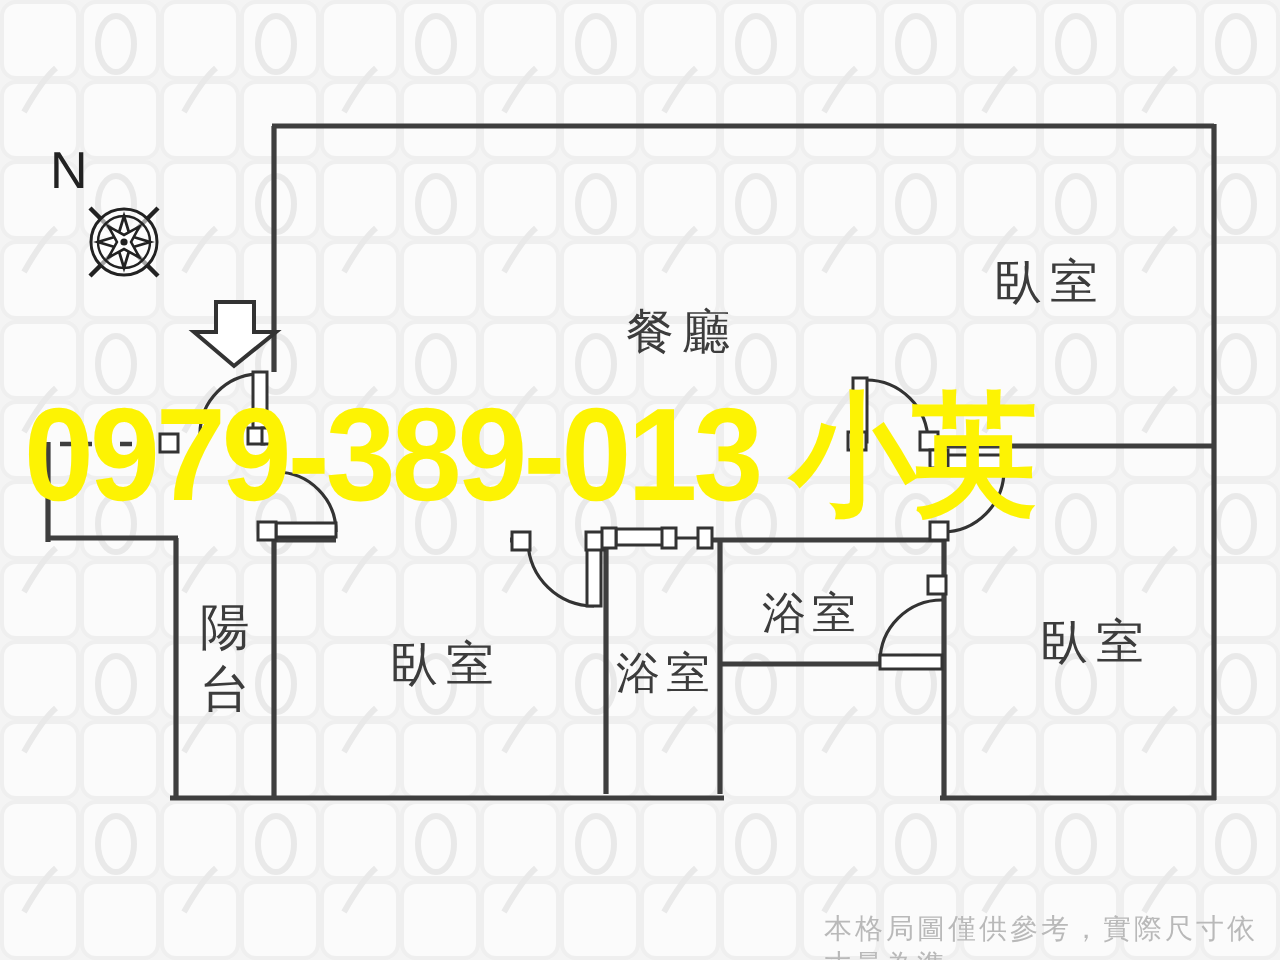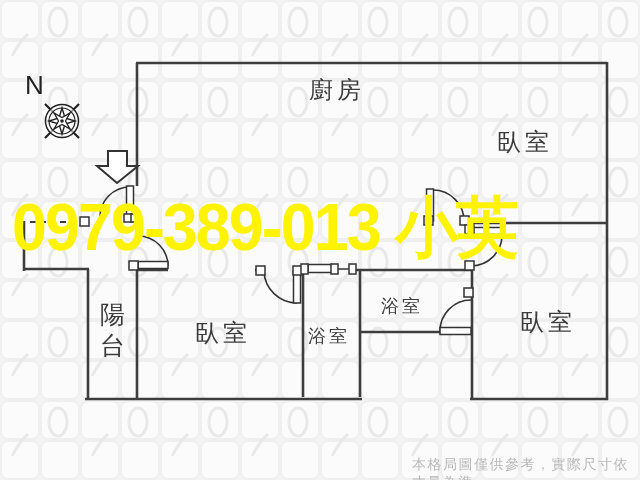--- a/index.html
+++ b/index.html
@@ -1,21 +1,21 @@
 <!DOCTYPE html>
 <html><head>
 <meta charset="utf-8">
 <style>
   html,body{margin:0;padding:0;background:#ddd;}
   #stage{position:relative;width:640px;height:480px;overflow:hidden;
          background:#f6f6f6;font-family:"Liberation Sans",sans-serif;}
   #plan-svg{position:absolute;left:0;top:0;}
   .room-label{position:absolute;color:#3c3c3c;font-size:24px;letter-spacing:4px;
               white-space:pre-line;line-height:31px;}
-  .room-label.small{font-size:18px;letter-spacing:3px;}
+  .room-label.small{font-size:22px;letter-spacing:3px;}
   #north-label{position:absolute;left:25px;top:70px;font-size:26px;color:#222;}
   #watermark{position:absolute;left:12px;top:190px;font-size:66px;font-weight:bold;
              letter-spacing:-2px;white-space:nowrap;line-height:74px;
              transform:scaleX(0.95);transform-origin:left center;}
   #disclaimer{position:absolute;left:412px;top:456px;font-size:14px;
               color:#b9b9b9;letter-spacing:1.5px;}
 </style>
 </head>
 <body>
 
@@ -108,21 +108,21 @@
       <circle r="16.5" fill="#fff" fill-opacity="0.6" stroke="#222" stroke-width="1.5"></circle>
       <circle r="13" fill="none" stroke="#222" stroke-width="1.2"></circle>
       <path d="M0,-13 L3,-3 L13,0 L3,3 L0,13 L-3,3 L-13,0 L-3,-3 Z" fill="#fff" stroke="#222" stroke-width="1.4"></path>
       <path d="M0,-11 L2.5,-2.5 L11,0 L2.5,2.5 L0,11 L-2.5,2.5 L-11,0 L-2.5,-2.5 Z" transform="rotate(45)" fill="#fff" stroke="#222" stroke-width="1.3"></path>
       <circle r="1.8" fill="#222"></circle>
     </g>
   </svg>
 
   <div id="north-label">N</div>
 
-  <div class="room-label" style="left:309px;top:74px">廚房</div>
+  <div class="room-label" style="left:313px;top:151px">餐廳</div>
   <div class="room-label" style="left:497px;top:126px">臥室</div>
   <div class="room-label" style="left:195px;top:317px">臥室</div>
   <div class="room-label" style="left:520px;top:306px">臥室</div>
   <div class="room-label" style="left:100px;top:299px;font-size:25px;">陽
 台</div>
   <div class="room-label small" style="left:308px;top:321px">浴室</div>
   <div class="room-label small" style="left:381px;top:291px">浴室</div>
 
   <div id="watermark" style="color: rgb(253, 243, 3);">0979-389-013 小英</div>
 

